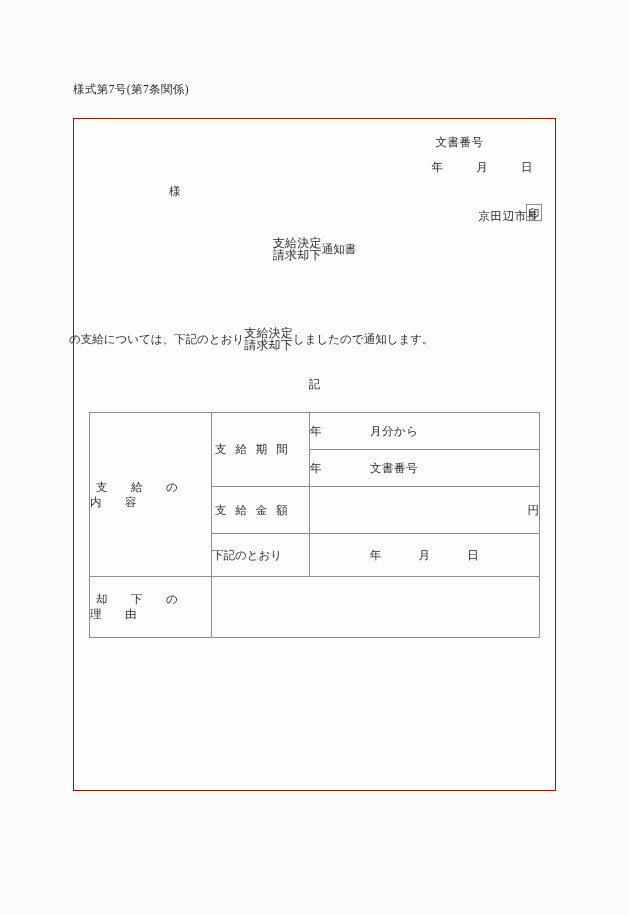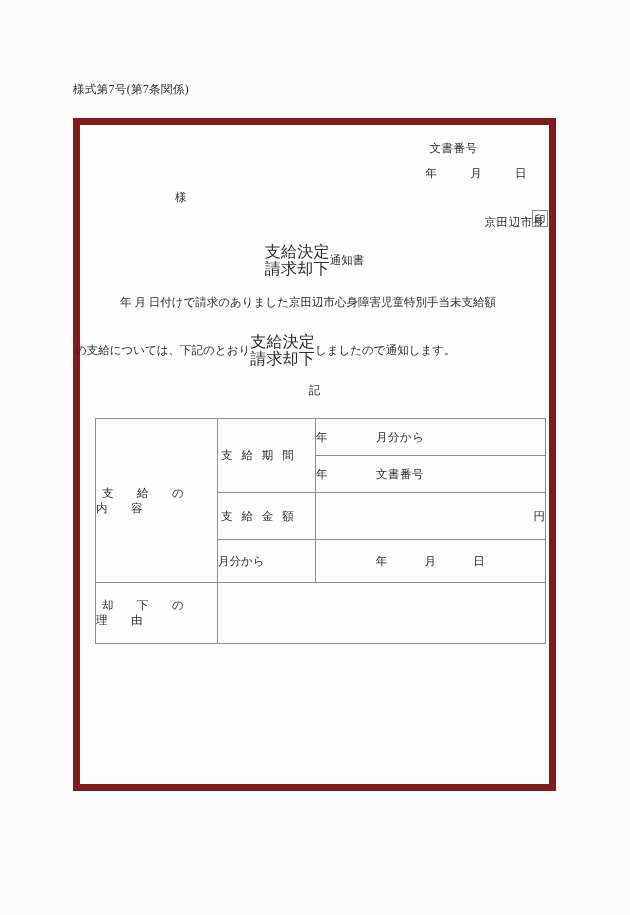--- a/index.html
+++ b/index.html
@@ -26,21 +26,21 @@
     white-space: nowrap;
   }
 
   
   .page-frame {
     position: absolute;
     left: 73px;
     top: 118px;
     width: 483px;
     height: 673px;
-    border: 7px solid #7f1d1d;
+    border: 1px solid #7f1d1d;
     box-sizing: border-box;
     background: #fdfdfd;
   }
 
   
   .doc-meta {
     position: absolute;
     right: 22px;
     top: 18px;
     text-align: left;
@@ -88,21 +88,21 @@
     font-size: 11px;
     line-height: 17px;
     text-align: center;
     box-sizing: border-box;
   }
 
   
   .stacked {
     display: inline-block;
     vertical-align: middle;
-    font-size: 16px;
+    font-size: 12px;
     line-height: 1.08;
     text-align: center;
     letter-spacing: 0.2px;
     position: relative;
     top: -0.5px;
   }
   .stacked span { display: block; white-space: nowrap; }
 
   
   .doc-title {
@@ -218,27 +218,20 @@
 
   <div class="addressee">様</div>
 
   <div class="issuer">京田辺市長</div>
   <div class="seal-box">印</div>
 
   <div class="doc-title">
     <span class="stacked"><span>支給決定</span><span>請求却下</span></span><span class="t-main">通知書</span>
   </div>
 
-  <div class="body-line-1">
-    <span>年</span>
-    <span class="gap-md"></span>
-    <span>月</span>
-    <span class="gap-md"></span>
-    <span>日付けで請求のありました京田辺市心身障害児童特別手当未支給額</span>
-  </div>
 
   <div class="body-line-2">
     <span class="seg">の支給については、下記のとおり</span><span class="stacked"><span>支給決定</span><span>請求却下</span></span><span class="seg">しましたので通知します。</span>
   </div>
 
   <div class="ki-mark">記</div>
 
   <table class="form-table">
     <colgroup>
       <col class="col-label">
@@ -252,21 +245,21 @@
         <td class="val-period">年　　　　月分から</td>
       </tr>
       <tr class="row-period">
         <td class="val-period">年　　　　文書番号</td>
       </tr>
       <tr class="row-amount">
         <td class="cell-sublabel">支 給 金 額</td>
         <td class="val-amount">円</td>
       </tr>
       <tr class="row-paydate">
-        <td class="cell-sublabel tight">月分から</td>
+        <td class="cell-sublabel tight">下記のとおり</td>
         <td class="val-date">
           <span>年</span>
           <span class="d-gap"></span>
           <span>月</span>
           <span class="d-gap"></span>
           <span>日</span>
         </td>
       </tr>
       <tr class="row-reason">
         <td class="cell-label">却　下　の　理　由</td>

